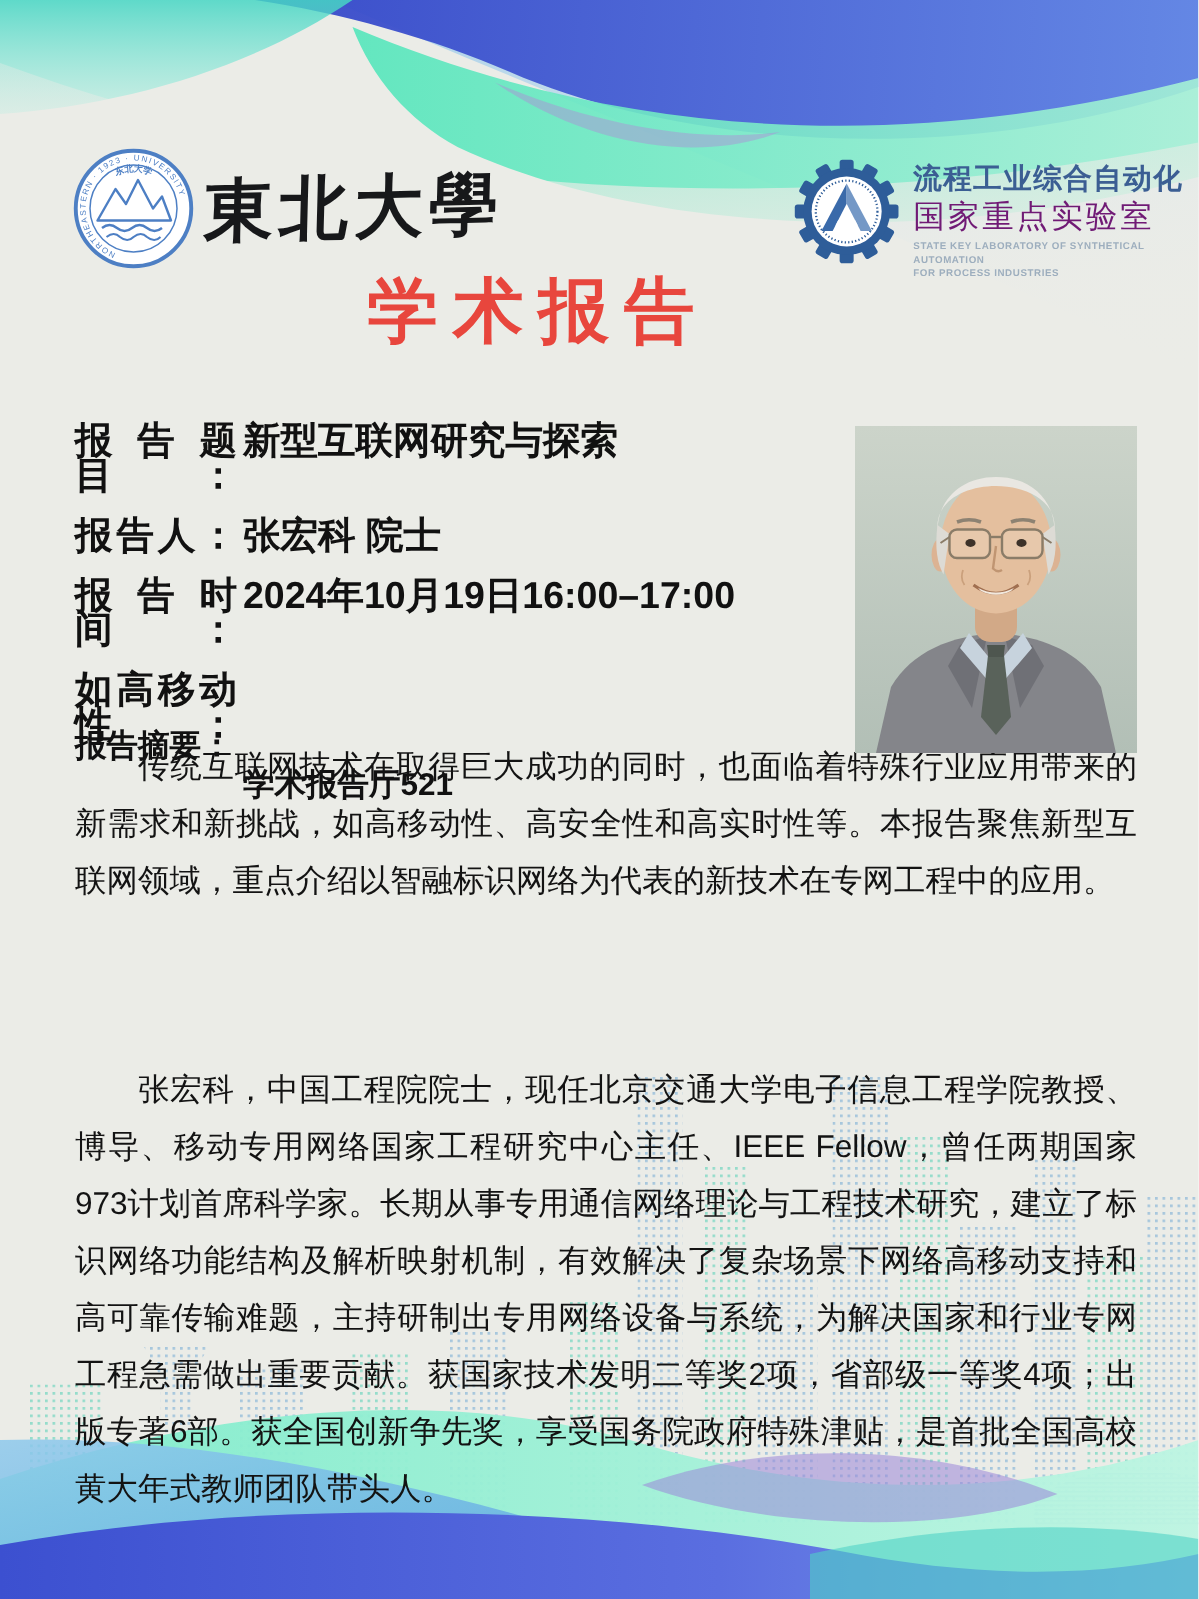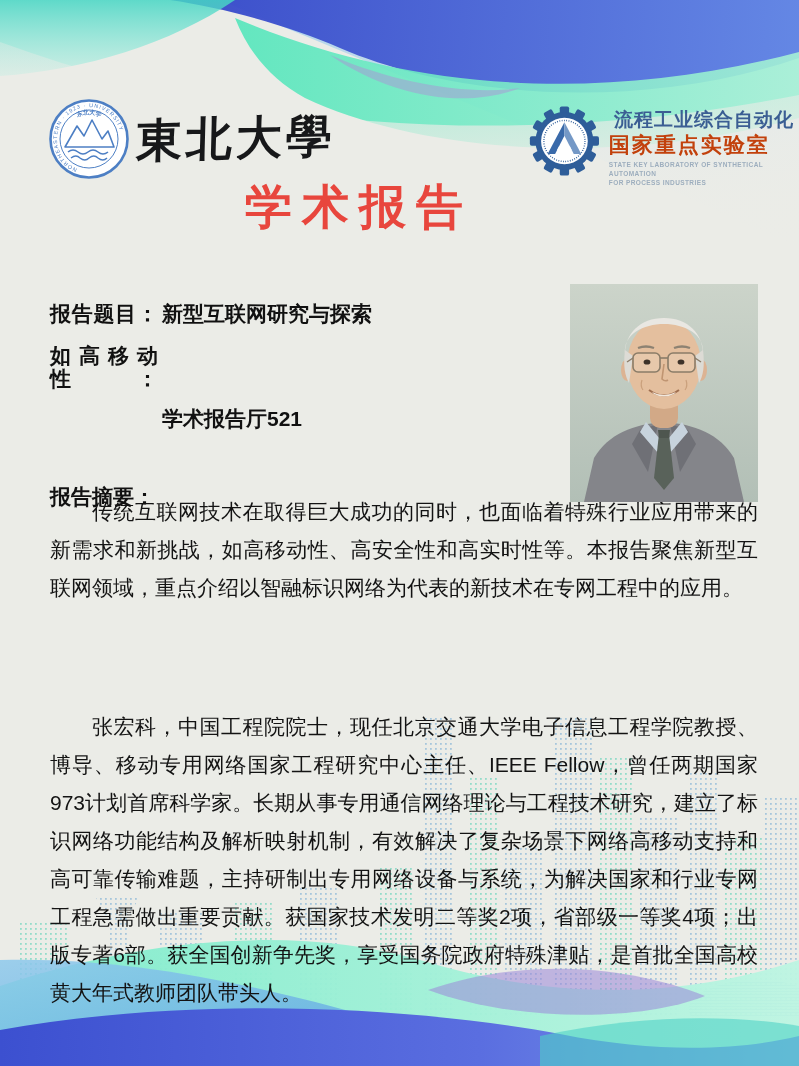--- a/index.html
+++ b/index.html
@@ -15,31 +15,31 @@
 
   .header{position:absolute;top:96px;left:0;width:799px;z-index:2;}
   .neu-logo{position:absolute;left:48px;top:2px;}
   .neu-calligraphy{
     position:absolute;left:136px;top:12px;font-family:"DejaVu Serif","Liberation Serif",serif;
     font-size:46px;font-weight:700;color:#17181a;transform:rotate(-1.5deg) skewX(-3deg);
     letter-spacing:4px;white-space:nowrap;
   }
   .lab{position:absolute;left:528px;top:6px;display:flex;align-items:flex-start;}
   .lab-text{margin-left:8px;padding-top:6px;}
-  .lab-cn1{font-size:19px;font-weight:700;color:#3b5e93;letter-spacing:1px;line-height:24px;text-align:center;}
-  .lab-cn2{font-size:21px;font-weight:700;color:#c2410c;letter-spacing:2px;line-height:25px;}
+  .lab-cn1{font-size:19px;font-weight:700;color:#3b5e93;letter-spacing:1px;line-height:24px;}
+  .lab-cn2{font-size:21px;font-weight:400;color:#701a75;letter-spacing:2px;line-height:25px;}
   .lab-en{font-size:6.5px;color:#9daebe;letter-spacing:.4px;line-height:9px;margin-top:3px;font-weight:700;}
 
   .title{
     position:absolute;top:176px;left:0;width:718px;text-align:center;z-index:2;
     font-size:47px;font-weight:900;letter-spacing:10px;color:#e8463d;
   }
 
   .info-block{position:absolute;top:283px;left:50px;width:520px;z-index:2;}
-  .info-row{display:flex;margin-bottom:17px;font-size:21px;font-weight:700;line-height:23px;margin-top:19px;}
+  .info-row{display:flex;margin-bottom:17px;font-size:25px;font-weight:700;line-height:23px;}
   .info-label{width:108px;flex:none;text-align:justify;text-align-last:justify;}
   .info-value{margin-left:4px;white-space:nowrap;}
   .info-value2{margin-left:112px;font-size:21px;font-weight:700;line-height:23px;margin-top:1px;}
 
   .section-heading{position:absolute;left:50px;z-index:2;font-size:21px;font-weight:700;}
   .h-abstract{top:483px;}
   .h-bio{top:648px;}
 
   .para{
     position:absolute;left:50px;width:708px;z-index:2;
@@ -203,20 +203,28 @@
       </div>
     </div>
   </div>
 
   <div class="title">学术报告</div>
 
   <div class="info-block">
     <div class="info-row">
       <span class="info-label">报告题目：</span>
       <span class="info-value">新型互联网研究与探索</span>
+    </div>
+    <div class="info-row">
+      <span class="info-label">报告人：</span>
+      <span class="info-value">张宏科  院士</span>
+    </div>
+    <div class="info-row">
+      <span class="info-label">报告时间：</span>
+      <span class="info-value">2024年10月19日16:00–17:00</span>
     </div>
     <div class="info-row">
       <span class="info-label">如高移动性：</span>
     </div>
     <div class="info-value2">学术报告厅521</div>
   </div>
 
   <div class="section-heading h-abstract">报告摘要：</div>
   <div class="para p-abstract">传统互联网技术在取得巨大成功的同时，也面临着特殊行业应用带来的新需求和新挑战，如高移动性、高安全性和高实时性等。本报告聚焦新型互联网领域，重点介绍以智融标识网络为代表的新技术在专网工程中的应用。</div>
 

